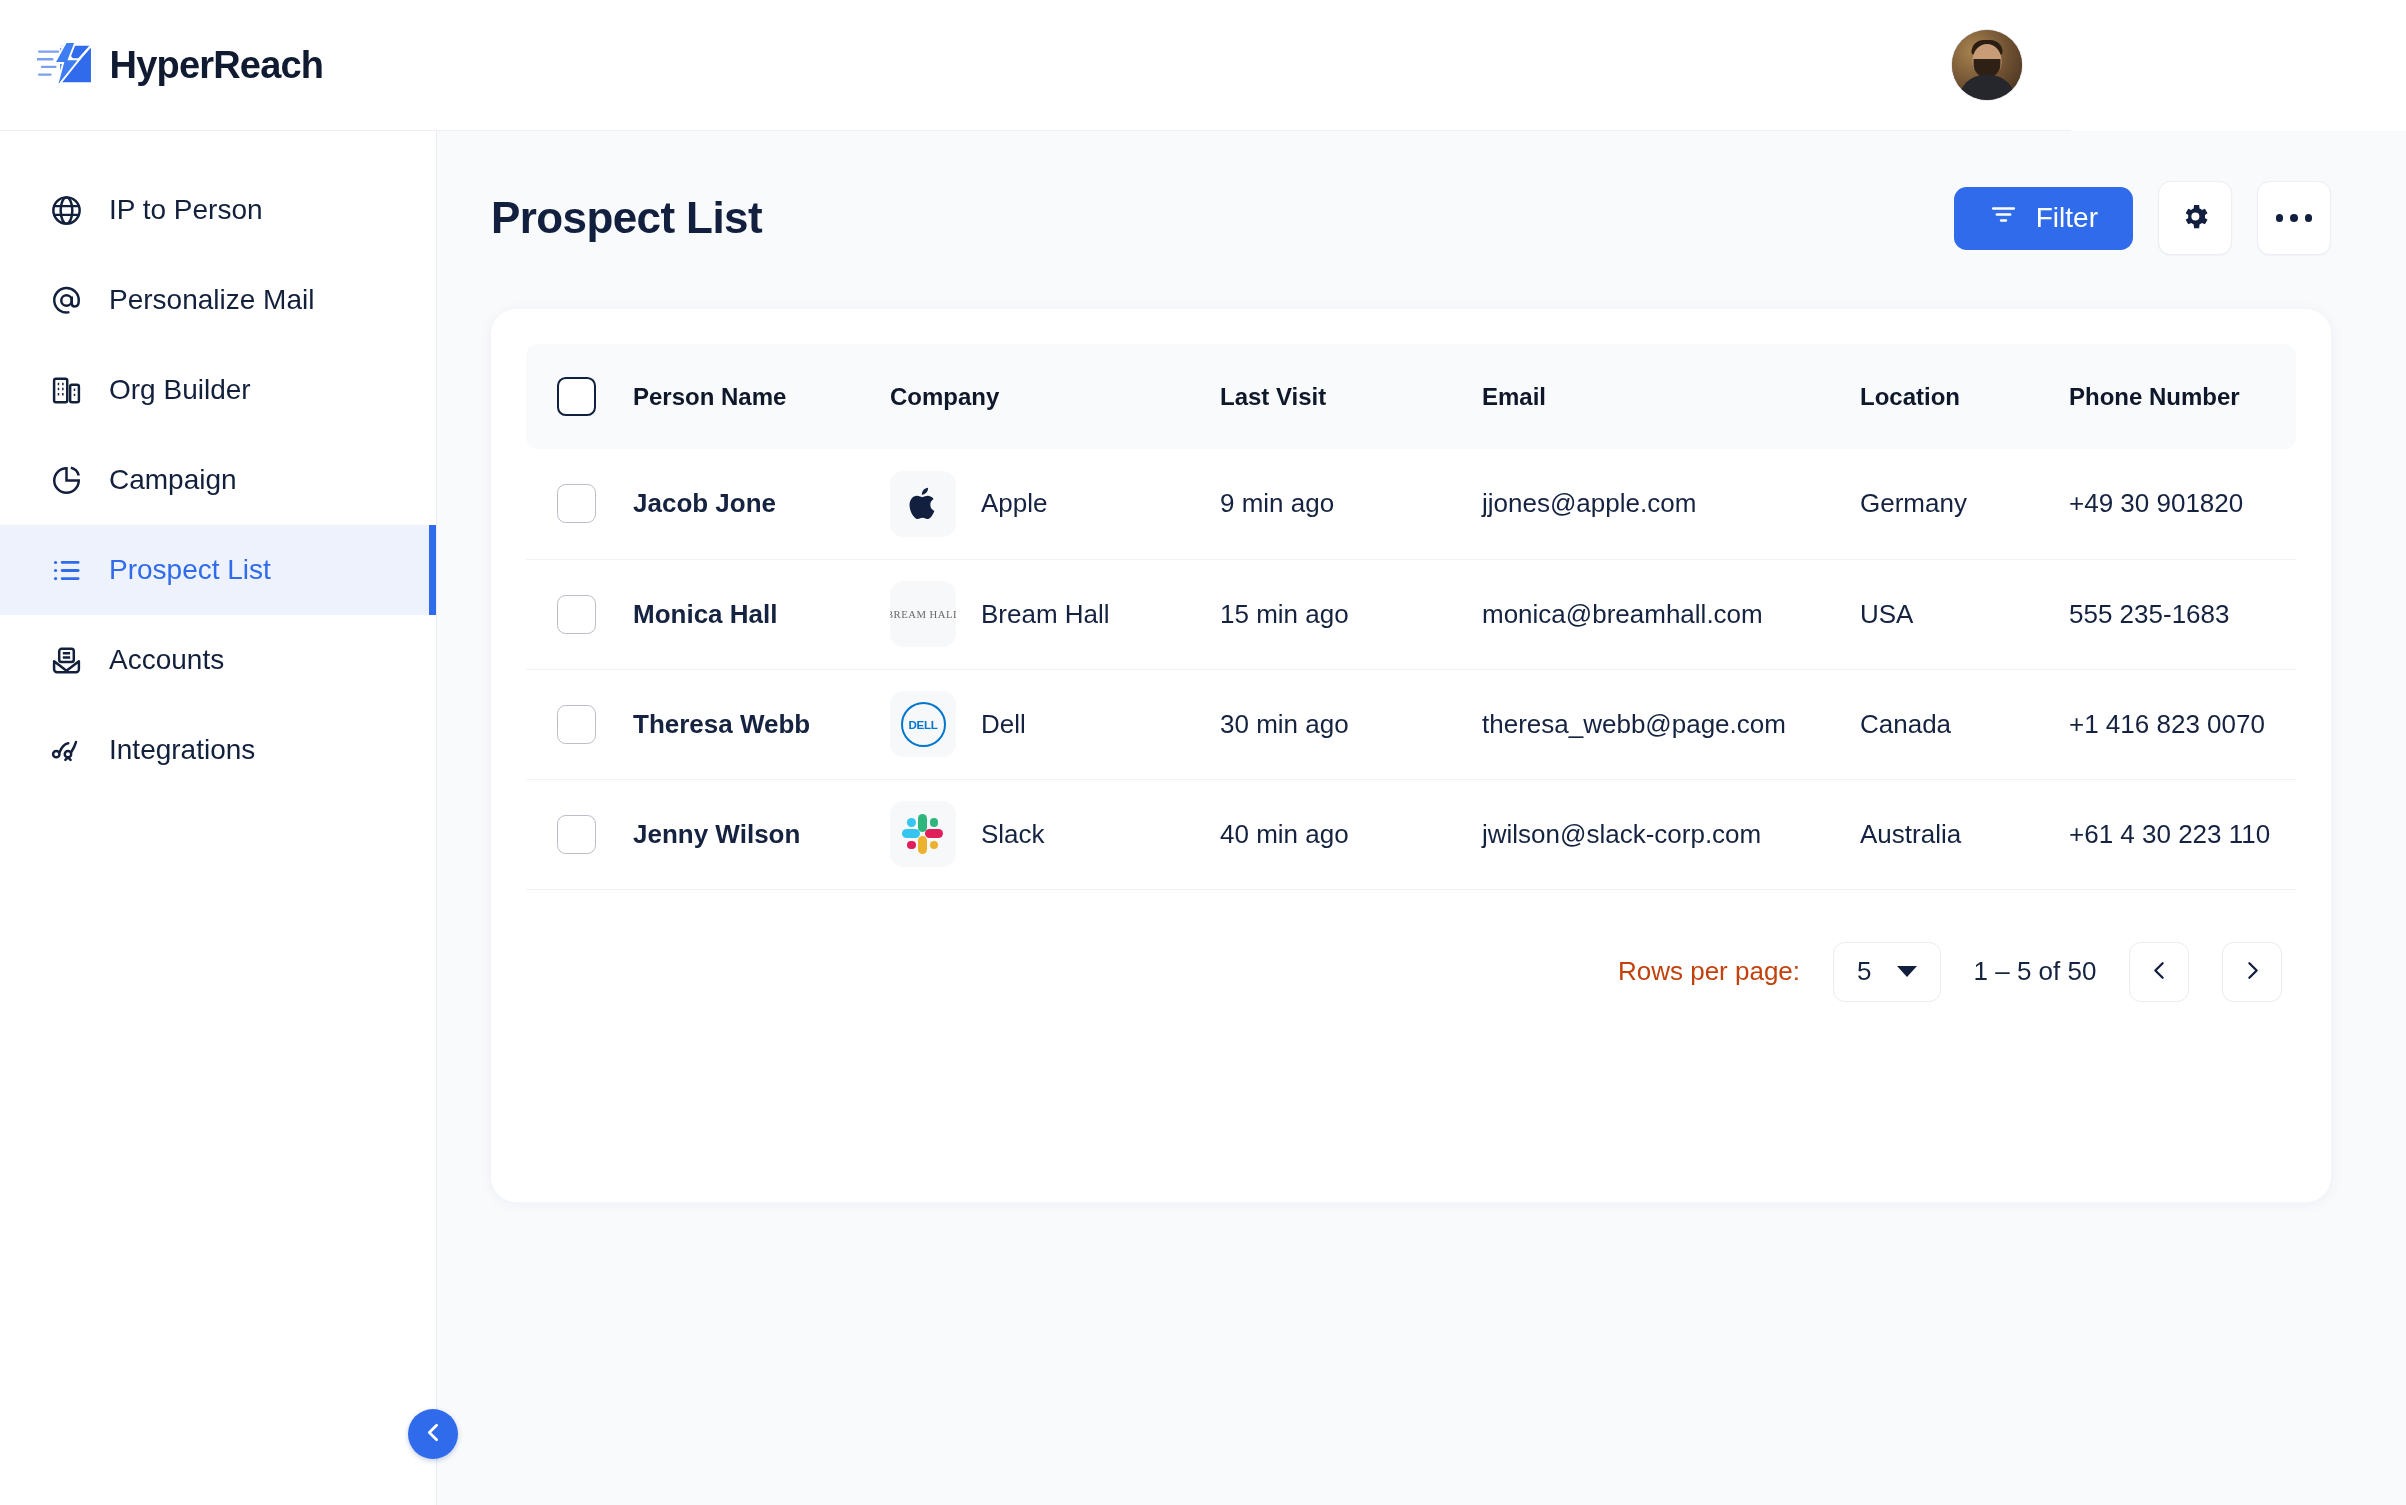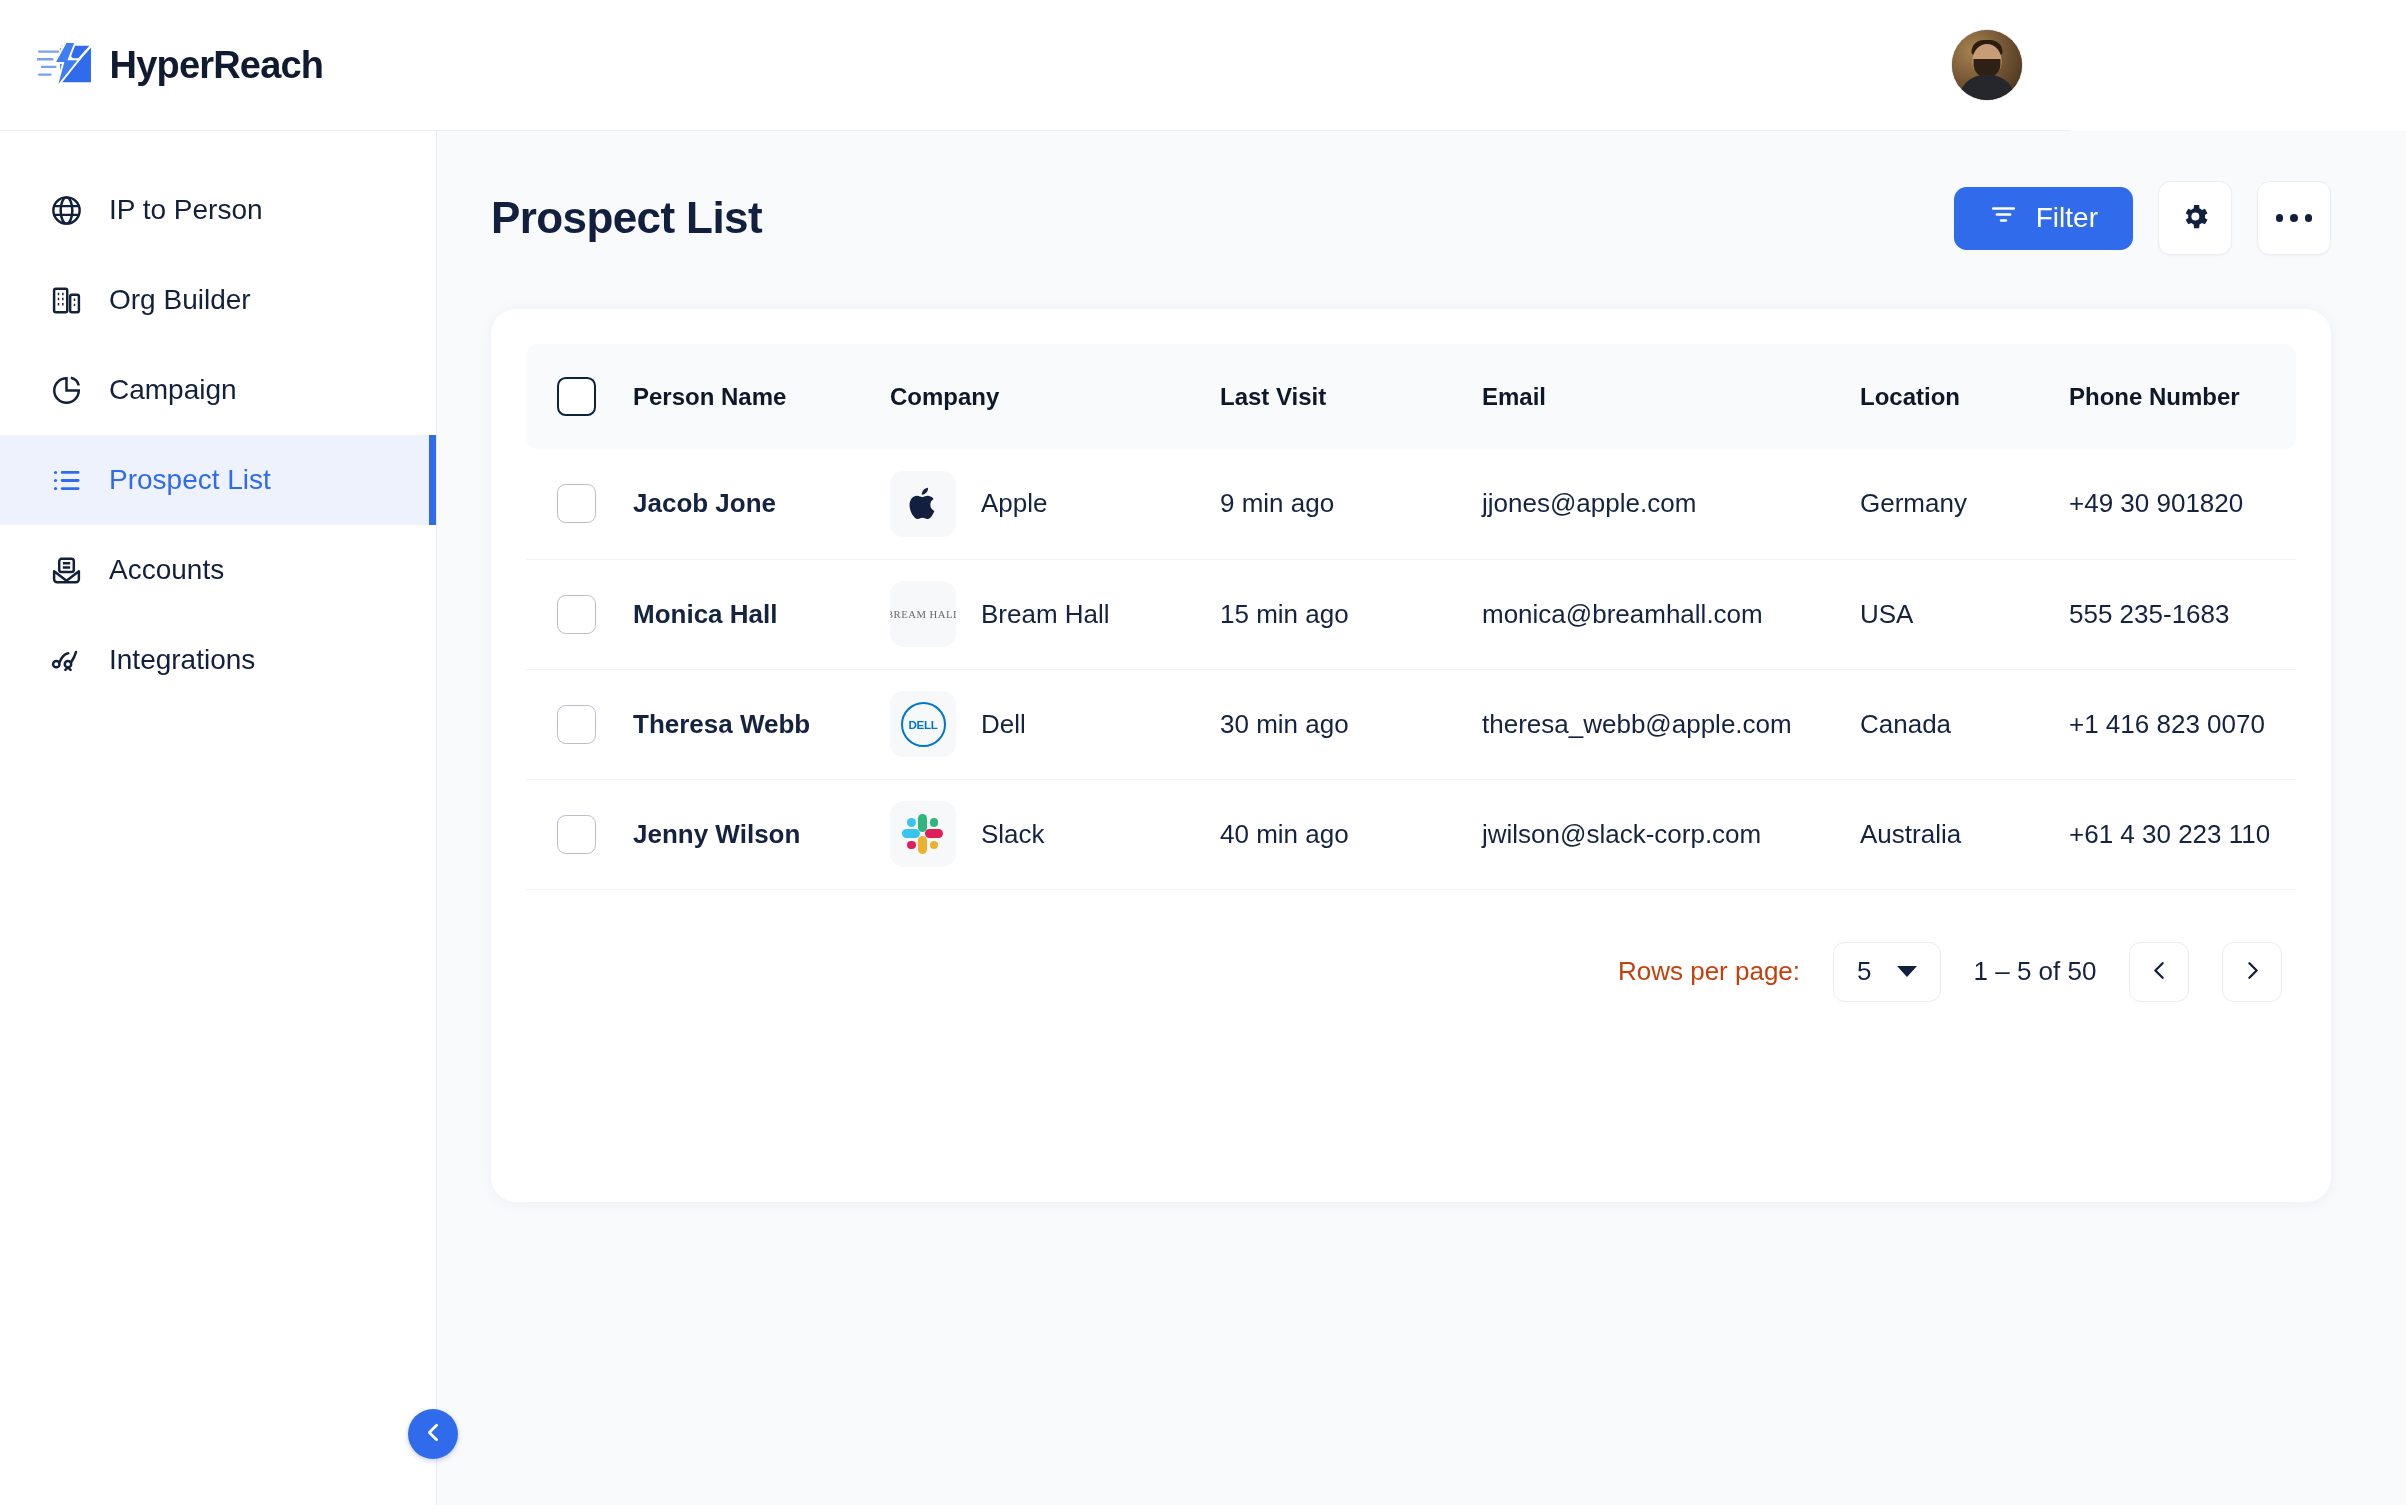--- a/index.html
+++ b/index.html
@@ -209,20 +209,29 @@
       <span class="ico">
         <svg class="ico" viewBox="0 0 24 24" fill="none" stroke="currentColor" stroke-width="1.7">
           <circle cx="12" cy="12" r="9"></circle>
             <ellipse cx="12" cy="12" rx="4" ry="9"></ellipse>
           <path d="M3.5 9h17M3.5 15h17"></path>
         </svg>
       </span>
       <span class="nav-label">IP to Person</span>
     </div>
 
+    <div class="nav-item">
+      <span class="ico">
+        <svg class="ico" viewBox="0 0 24 24" fill="none" stroke="currentColor" stroke-width="1.7">
+          <circle cx="12" cy="12" r="3.6"></circle>
+          <path d="M15.6 9.2v4.6c0 1.6 1 2.3 2.1 2.3 1.6 0 2.7-1.6 2.7-4.1A8.4 8.4 0 1 0 14 20"></path>
+        </svg>
+      </span>
+      <span class="nav-label">Personalize Mail</span>
+    </div>
 
     <div class="nav-item">
       <span class="ico">
         <svg class="ico" viewBox="0 0 24 24" fill="none" stroke="currentColor" stroke-width="1.7">
           <rect x="3.5" y="4" width="9" height="16" rx="1.2"></rect>
           <rect x="14.5" y="8" width="6" height="12" rx="1.2"></rect>
           <path d="M6 7.5h1M9 7.5h1M6 11h1M9 11h1M6 14.5h1M9 14.5h1M17 11.5h1M17 15h1"></path>
         </svg>
       </span>
       <span class="nav-label">Org Builder</span>
@@ -379,21 +388,21 @@
               <div class="company-cell">
                 <span class="logo-tile">
                   <span class="dell-circle">
                     <span class="dell-txt">DELL</span>
                   </span>
                 </span>
                 <span>Dell</span>
               </div>
             </td>
             <td class="c-visit">30 min ago</td>
-            <td class="c-email">theresa_webb@apple.com</td>
+            <td class="c-email">theresa_webb@page.com</td>
             <td class="c-location">Canada</td>
             <td class="c-phone">+1 416 823 0070</td>
           </tr>
 
           <tr>
             <td class="c-check">
               <span class="cbx"></span>
             </td>
             <td class="c-name cell-name">Jenny Wilson</td>
             <td class="c-company">

